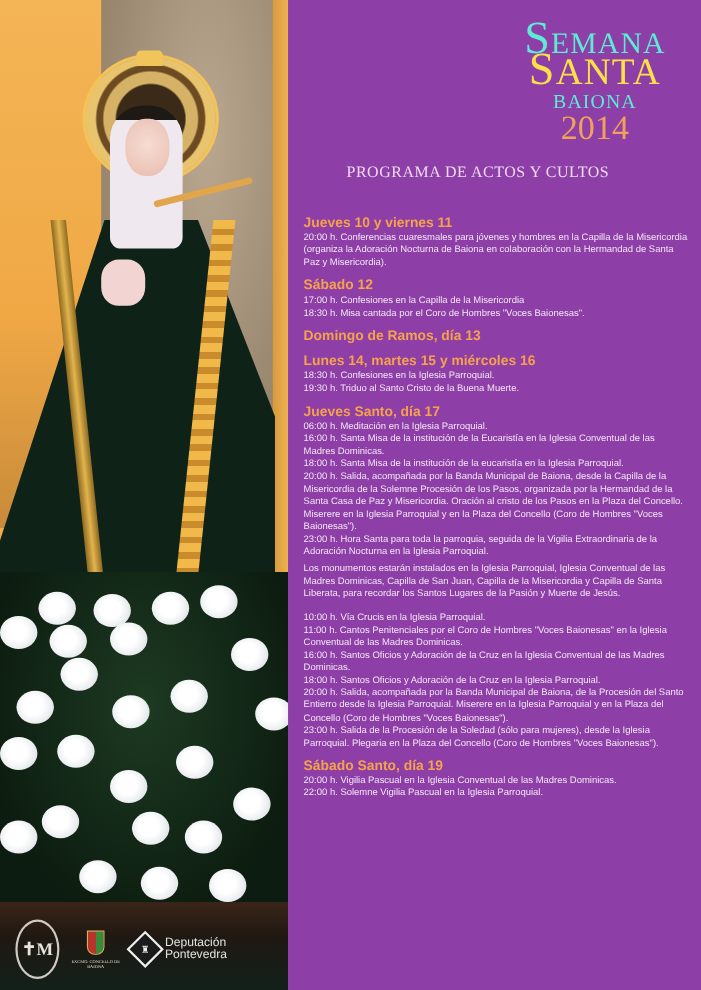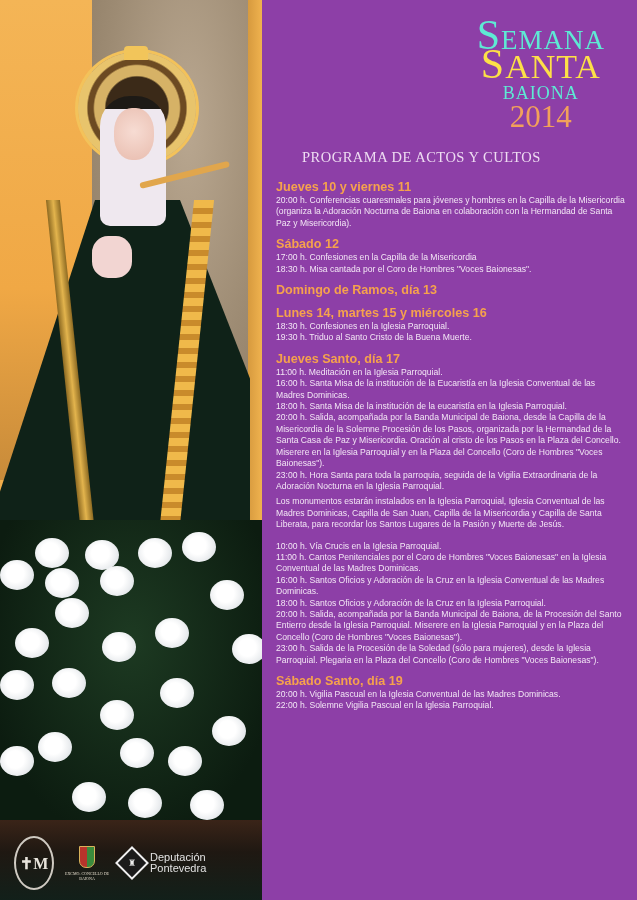--- a/index.html
+++ b/index.html
@@ -46,22 +46,22 @@
   .dep-text { font-size: 11px; line-height: 11px; color: #e2e2e2; }
 
   
   .panel { position: absolute; left: 262px; top: 0; width: 375px; height: 900px; background: #8d3fa7; }
   .title-block { position: absolute; right: 32px; top: 22px; text-align: center; font-family: "Liberation Serif", serif; }
   .t-semana { color: #5eead4; font-size: 27px; letter-spacing: 1px; line-height: 26px; }
   .t-semana .cap, .t-santa .cap { font-size: 42px; }
   .t-santa { color: #fde047; font-size: 34px; letter-spacing: 1px; line-height: 30px; margin-top: -4px; }
   .t-baiona { color: #5eead4; font-size: 18px; letter-spacing: 1px; line-height: 18px; margin-top: 2px; }
   .t-year { color: #f2a15a; font-size: 31px; line-height: 30px; }
-  .programa { position: absolute; left: 40px; top: 149px; width: 300px; font-family: "Liberation Serif", serif; font-size: 14.5px; letter-spacing: 0.5px; color: #eedcf2; }
-  .sections { position: absolute; left: 14px; top: 180px; width: 350px; }
+  .programa { position: absolute; left: 53px; top: 149px; width: 300px; font-family: "Liberation Serif", serif; font-size: 14.5px; letter-spacing: 0.5px; color: #eedcf2; }
+  .sections { position: absolute; left: 14px; top: 195px; width: 350px; }
   .section { margin-bottom: 8px; }
   .sec-head { color: #f6a24c; font-weight: bold; font-size: 12.6px; line-height: 15px; }
   .line { color: #f3e6f5; font-size: 8.6px; line-height: 11.4px; }
   .note { color: #f3e6f5; font-size: 8.6px; line-height: 11.4px; margin: 4px 0 10px 0; }
 </style>
 </head>
 <body>
 
 <div class="poster">
 
@@ -149,21 +149,21 @@
       <div class="section">
         <div class="sec-head">Domingo de Ramos, día 13</div>
       </div>
       <div class="section">
         <div class="sec-head">Lunes 14, martes 15 y miércoles 16</div>
         <div class="line">18:30 h. Confesiones en la Iglesia Parroquial.</div>
         <div class="line">19:30 h. Triduo al Santo Cristo de la Buena Muerte.</div>
       </div>
       <div class="section">
         <div class="sec-head">Jueves Santo, día 17</div>
-        <div class="line">11:00 h. Meditación en la Iglesia Parroquial.</div>
+        <div class="line">06:00 h. Meditación en la Iglesia Parroquial.</div>
         <div class="line">16:00 h. Santa Misa de la institución de la Eucaristía en la Iglesia Conventual de las Madres Dominicas.</div>
         <div class="line">18:00 h. Santa Misa de la institución de la eucaristía en la Iglesia Parroquial.</div>
         <div class="line">20:00 h. Salida, acompañada por la Banda Municipal de Baiona, desde la Capilla de la Misericordia de la Solemne Procesión de los Pasos, organizada por la Hermandad de la Santa Casa de Paz y Misericordia. Oración al cristo de los Pasos en la Plaza del Concello. Miserere en la Iglesia Parroquial y en la Plaza del Concello (Coro de Hombres "Voces Baionesas").</div>
         <div class="line">23:00 h. Hora Santa para toda la parroquia, seguida de la Vigilia Extraordinaria de la Adoración Nocturna en la Iglesia Parroquial.</div>
         <div class="note">Los monumentos estarán instalados en la Iglesia Parroquial, Iglesia Conventual de las Madres Dominicas, Capilla de San Juan, Capilla de la Misericordia y Capilla de Santa Liberata, para recordar los Santos Lugares de la Pasión y Muerte de Jesús.</div>
       </div>
       <div class="section">
         <div class="line">10:00 h. Vía Crucis en la Iglesia Parroquial.</div>
         <div class="line">11:00 h. Cantos Penitenciales por el Coro de Hombres "Voces Baionesas" en la Iglesia Conventual de las Madres Dominicas.</div>
         <div class="line">16:00 h. Santos Oficios y Adoración de la Cruz en la Iglesia Conventual de las Madres Dominicas.</div>

